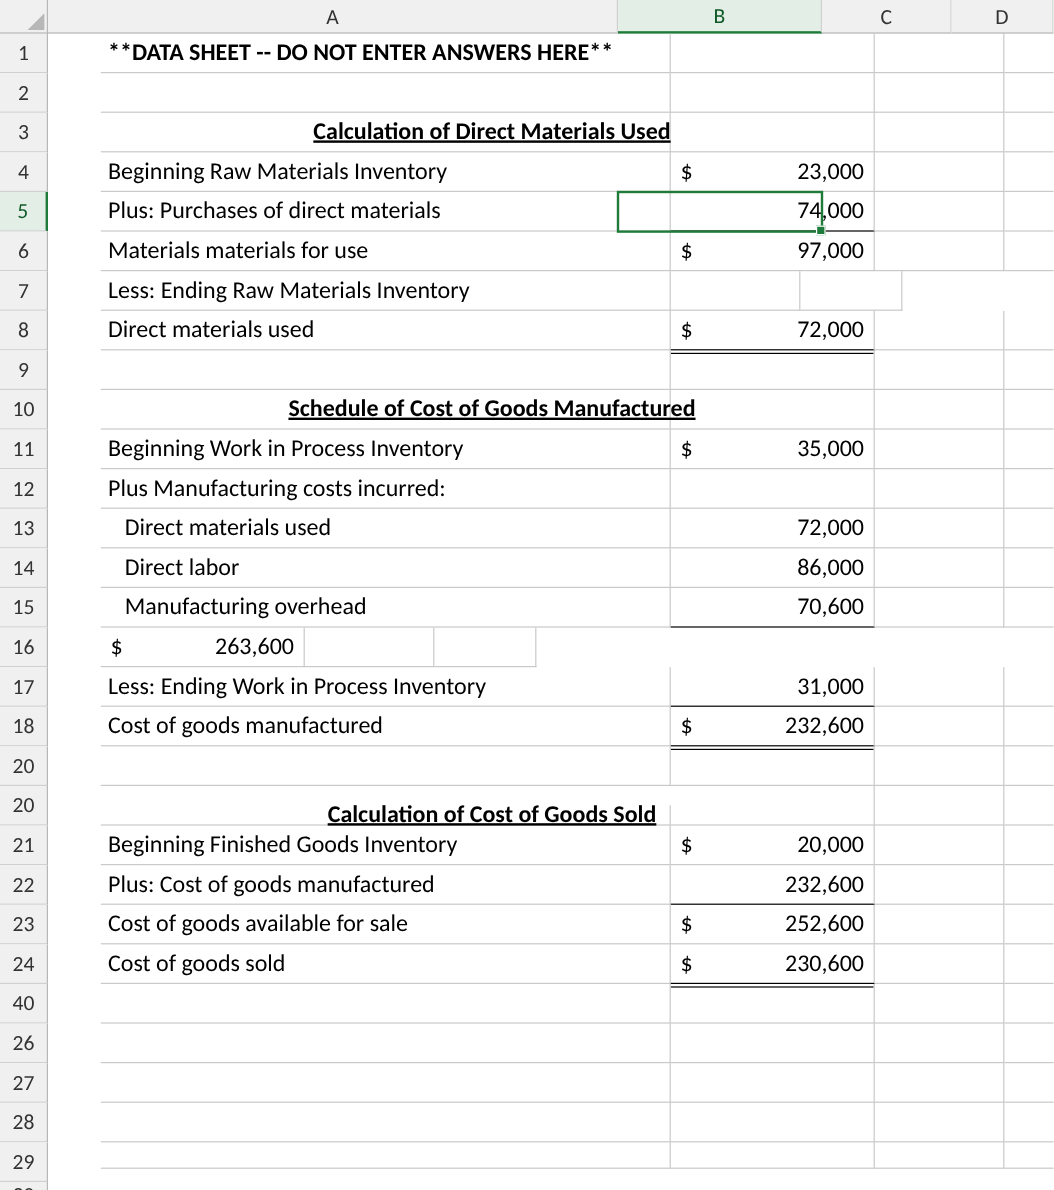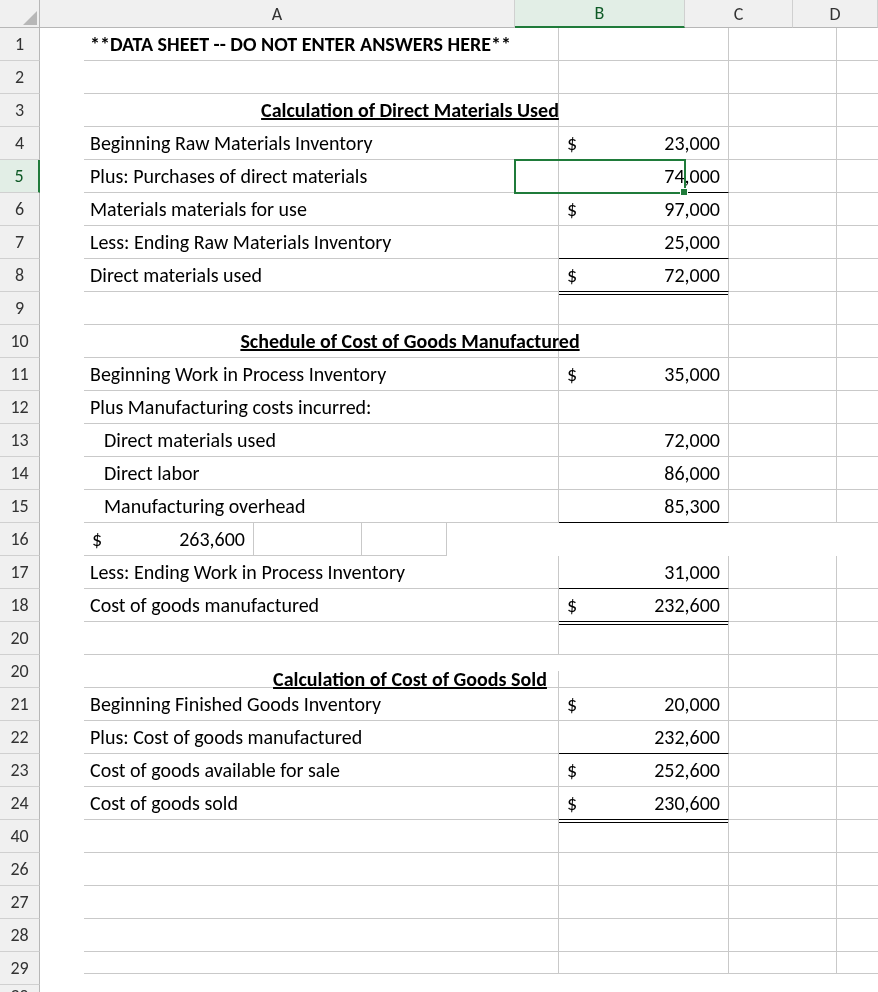--- a/index.html
+++ b/index.html
@@ -212,23 +212,20 @@
             <span class="sym">$</span>
             <span class="val">97,000</span>
           </div>
           <div class="cell cC"></div>
           <div class="cell cD"></div>
         </div>
         <div class="row">
           <div class="cell cA">
             <span class="txt">Less: Ending Raw Materials Inventory</span>
           </div>
-          <div class="cell cB money u-single">
-            <span class="val">25,000</span>
-          </div>
           <div class="cell cC"></div>
           <div class="cell cD"></div>
         </div>
         <div class="row">
           <div class="cell cA">
             <span class="txt">Direct materials used</span>
           </div>
           <div class="cell cB money u-double">
             <span class="sym">$</span>
             <span class="val">72,000</span>
@@ -287,21 +284,21 @@
             <span class="val">86,000</span>
           </div>
           <div class="cell cC"></div>
           <div class="cell cD"></div>
         </div>
         <div class="row">
           <div class="cell cA indent">
             <span class="txt">Manufacturing overhead</span>
           </div>
           <div class="cell cB money u-single">
-            <span class="val">85,300</span>
+            <span class="val">70,600</span>
           </div>
           <div class="cell cC"></div>
           <div class="cell cD"></div>
         </div>
         <div class="row">
           <div class="cell cB money">
             <span class="sym">$</span>
             <span class="val">263,600</span>
           </div>
           <div class="cell cC"></div>

